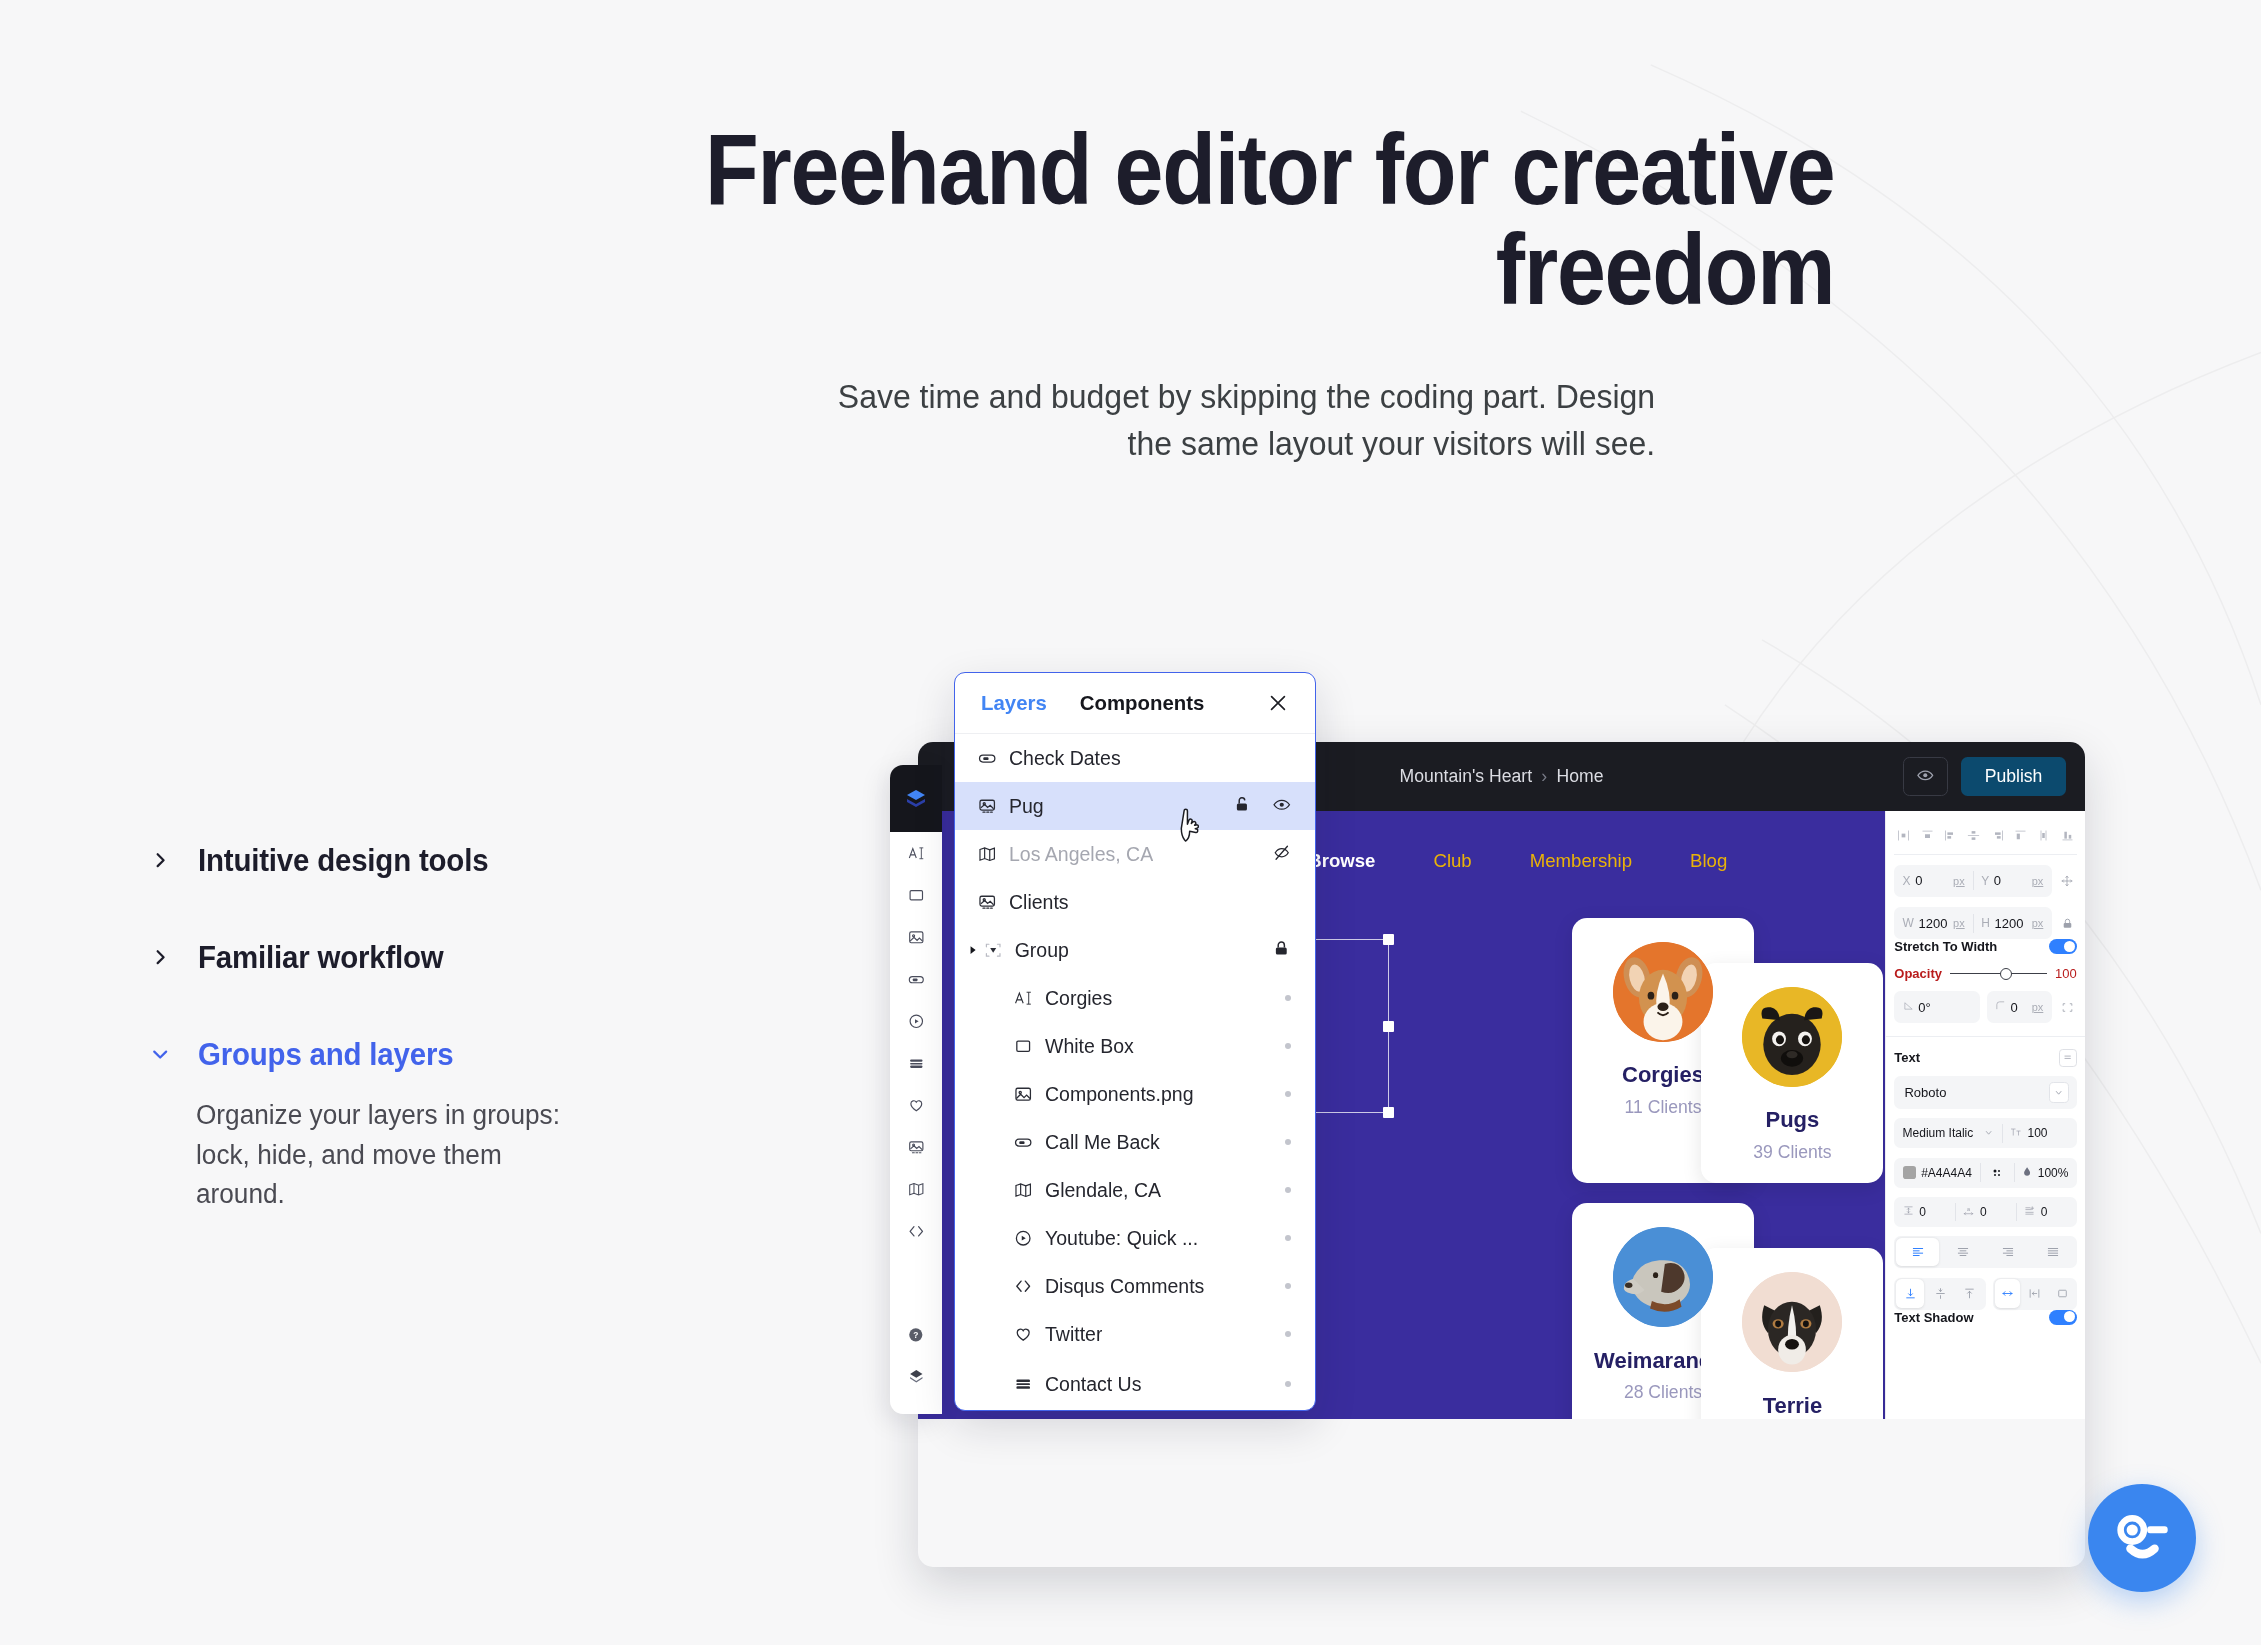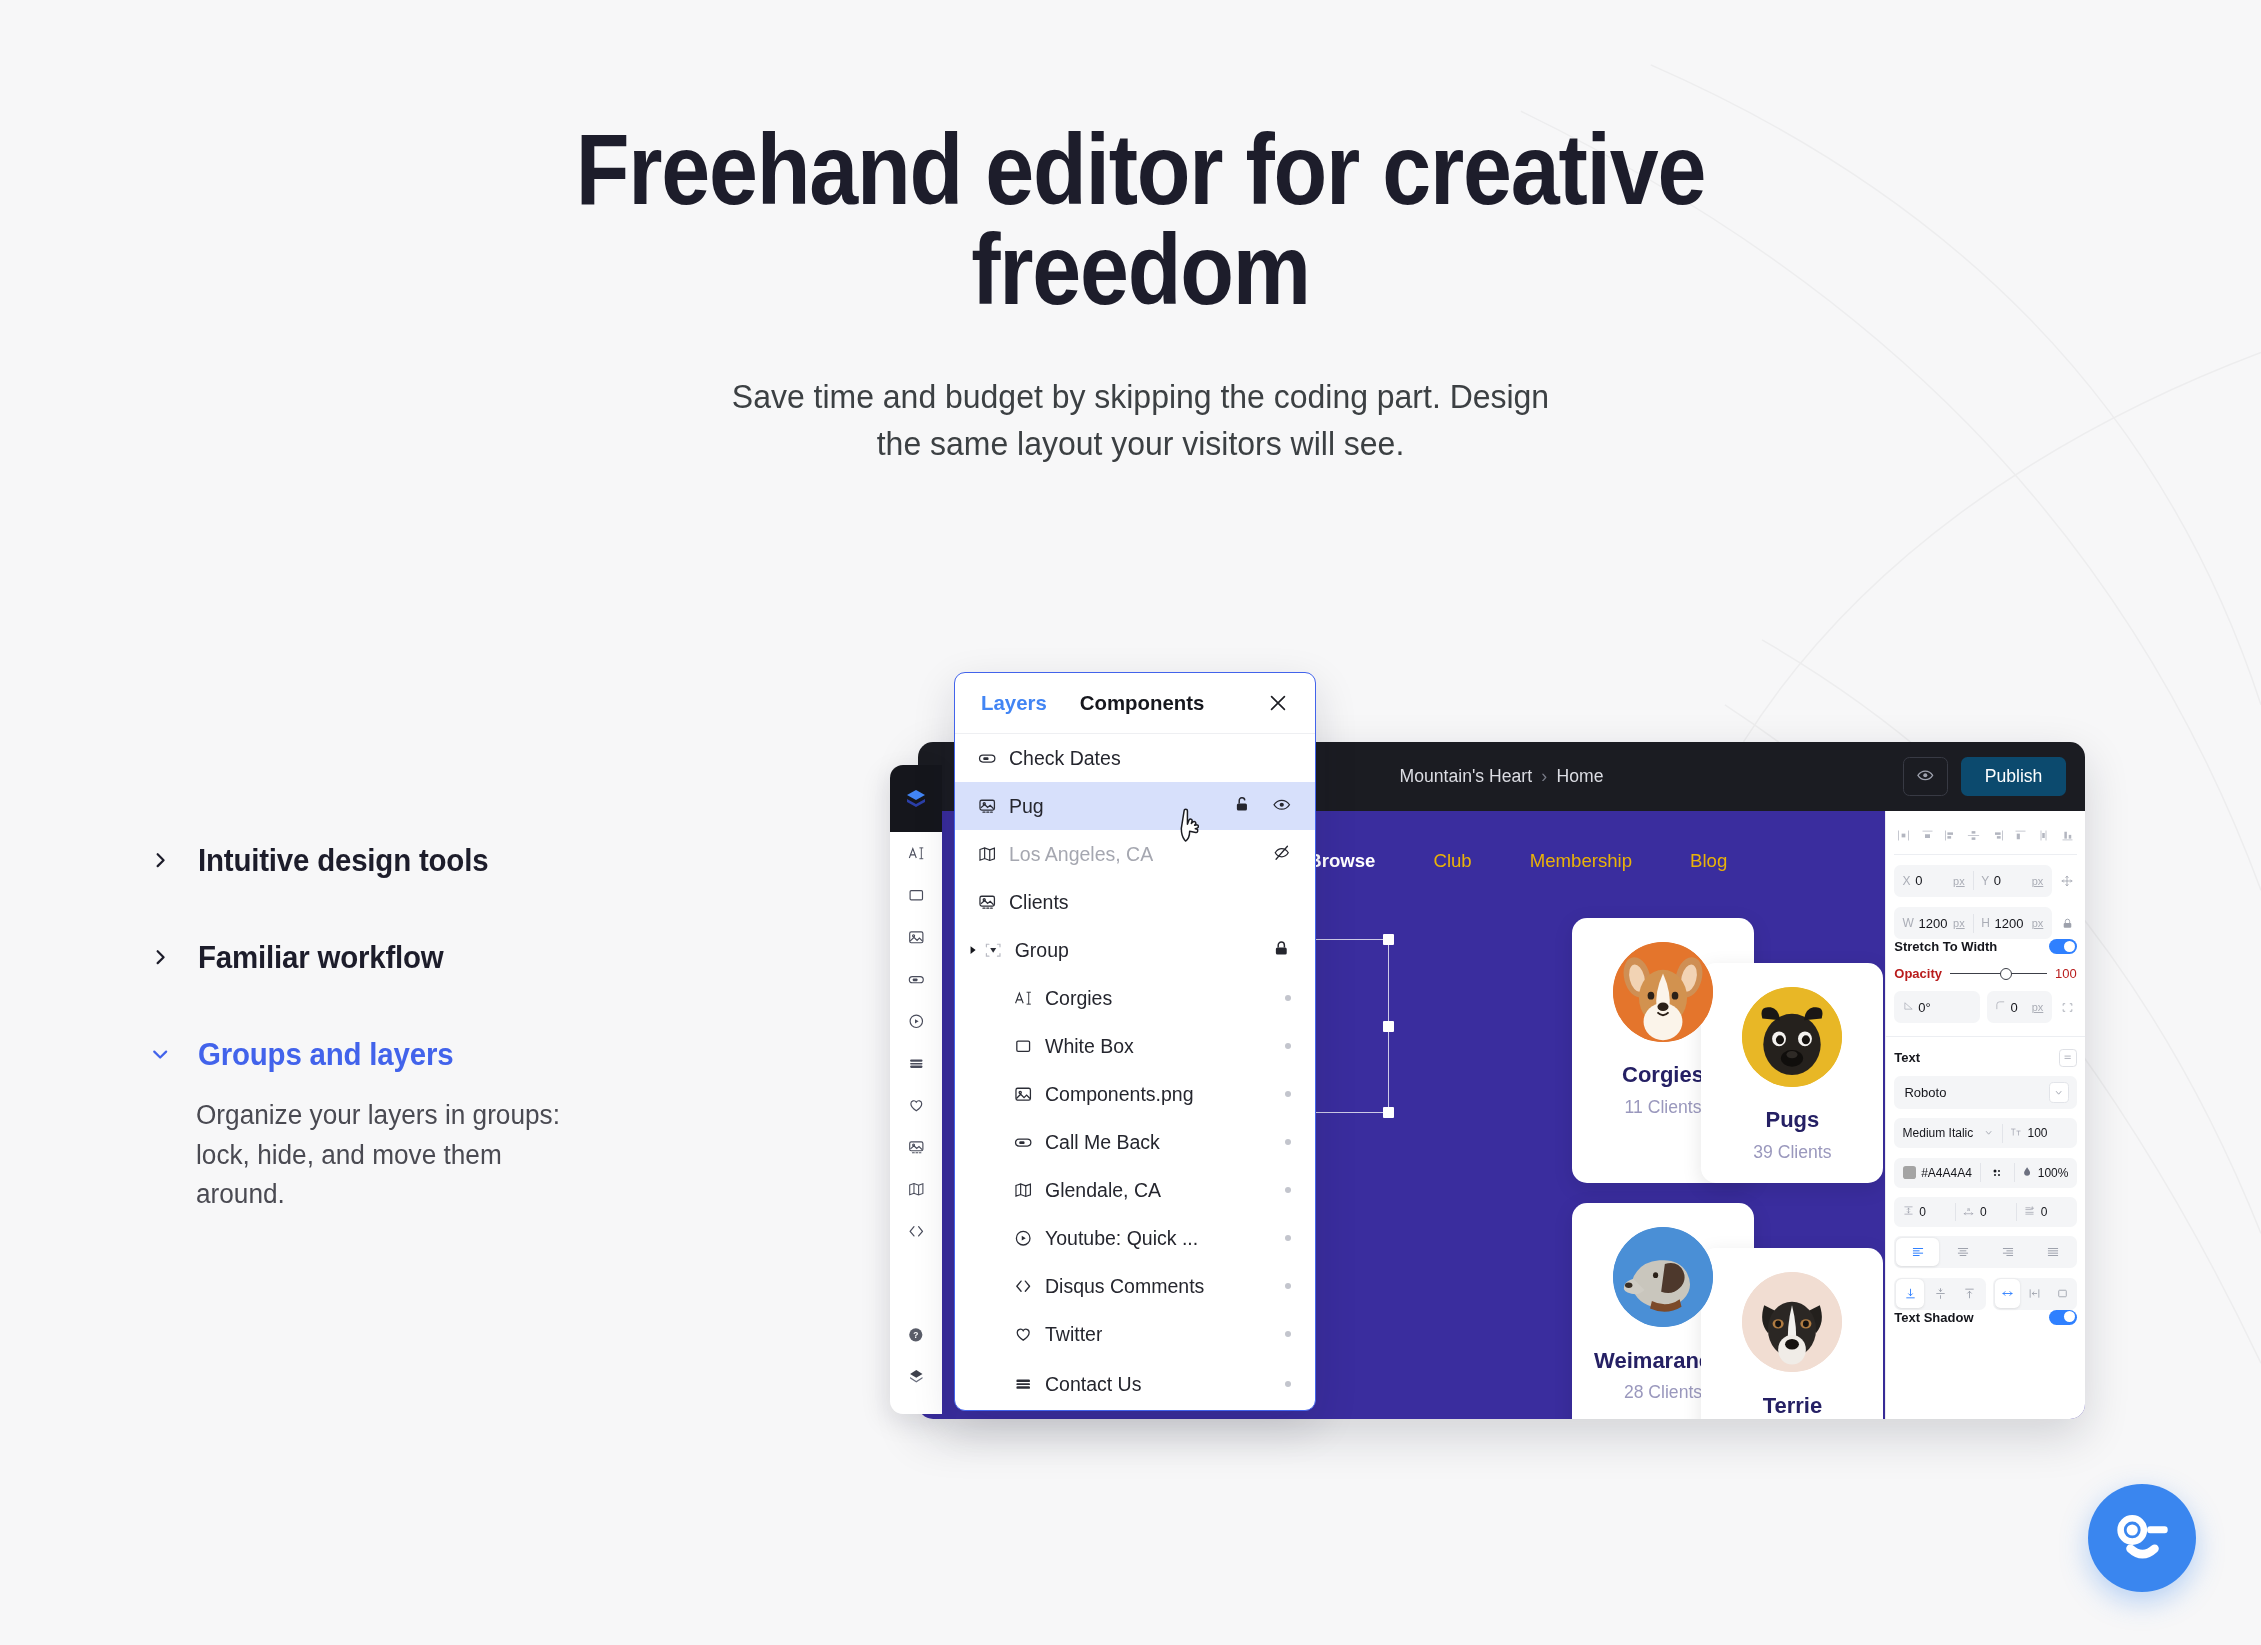--- a/index.html
+++ b/index.html
@@ -22,21 +22,21 @@
     position: absolute;
     inset: 0;
     pointer-events: none;
     z-index: 0;
   }
 
   
   .hero {
     position: absolute;
     top: 0; left: 0; right: 0;
-    text-align: center;
+    text-align: right;
     z-index: 2;
     padding-left: 20px;
   }
   .hero-title {
     margin-top: 119px;
     font-size: 100px;
     line-height: 1.0;
     font-weight: 700;
     letter-spacing: -1.4px;
     color: #1d1d2b;
@@ -141,21 +141,21 @@
     flex: 0 0 42px;
   }
   .tool-spacer { flex: 1 1 auto; }
   .tool-btn svg { display: block; }
 
   
   .app-window {
     position: absolute;
     left: 28px; top: 70px;
     width: 1167px;
-    height: 677px;
+    height: 825px;
     border-radius: 15px;
     overflow: hidden;
     box-shadow: 0 16.7px 46px rgba(20,22,45,0.16);
     z-index: 4;
   }
   .app-topbar {
     position: relative;
     height: 69px;
     background: #1b1c22;
     display: flex;

